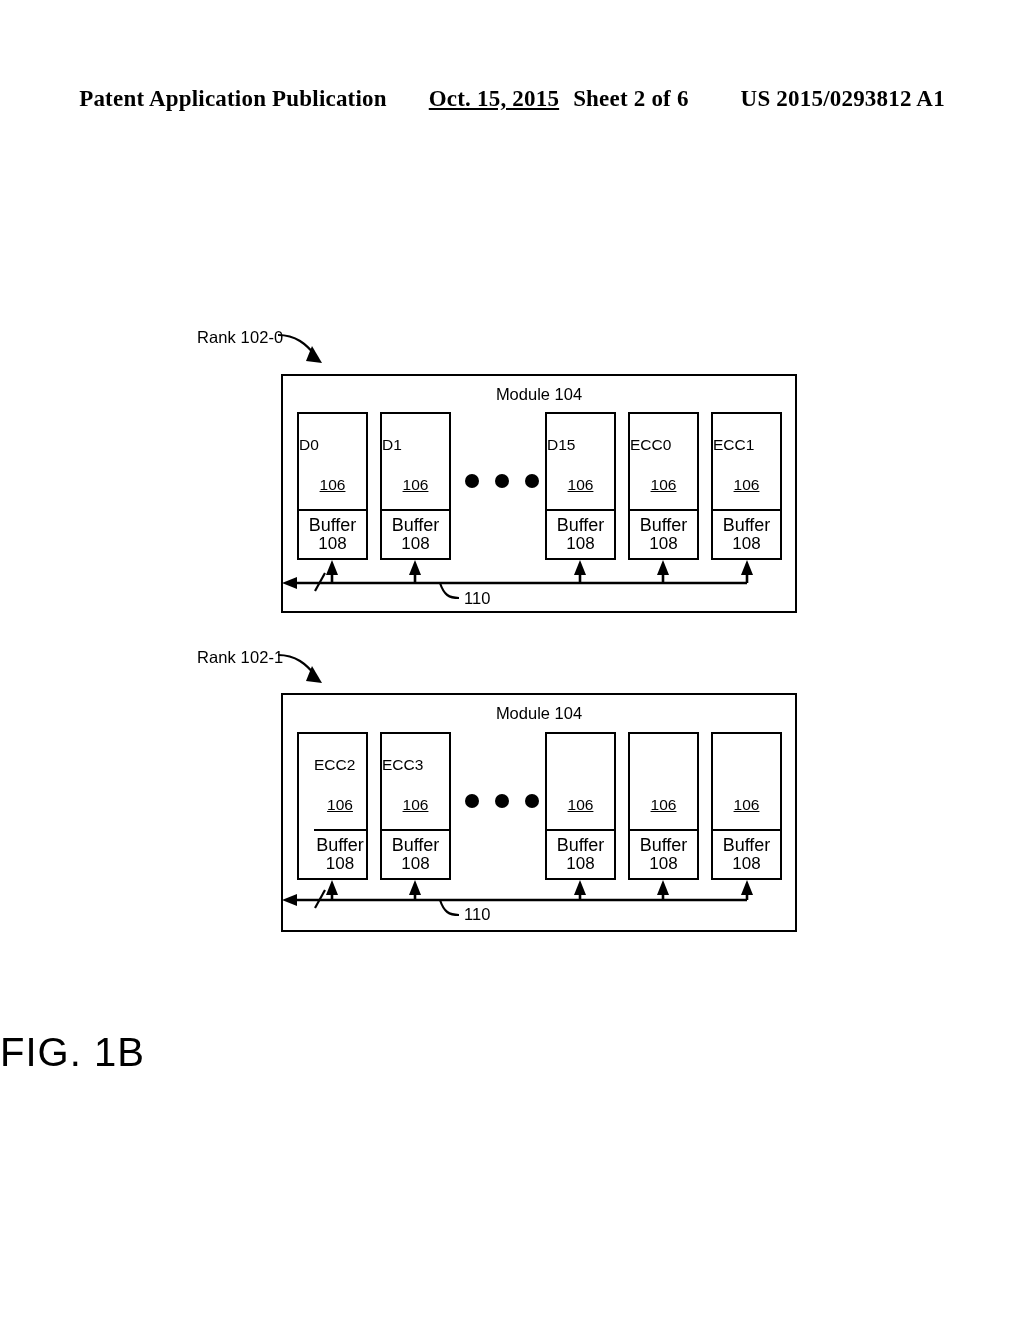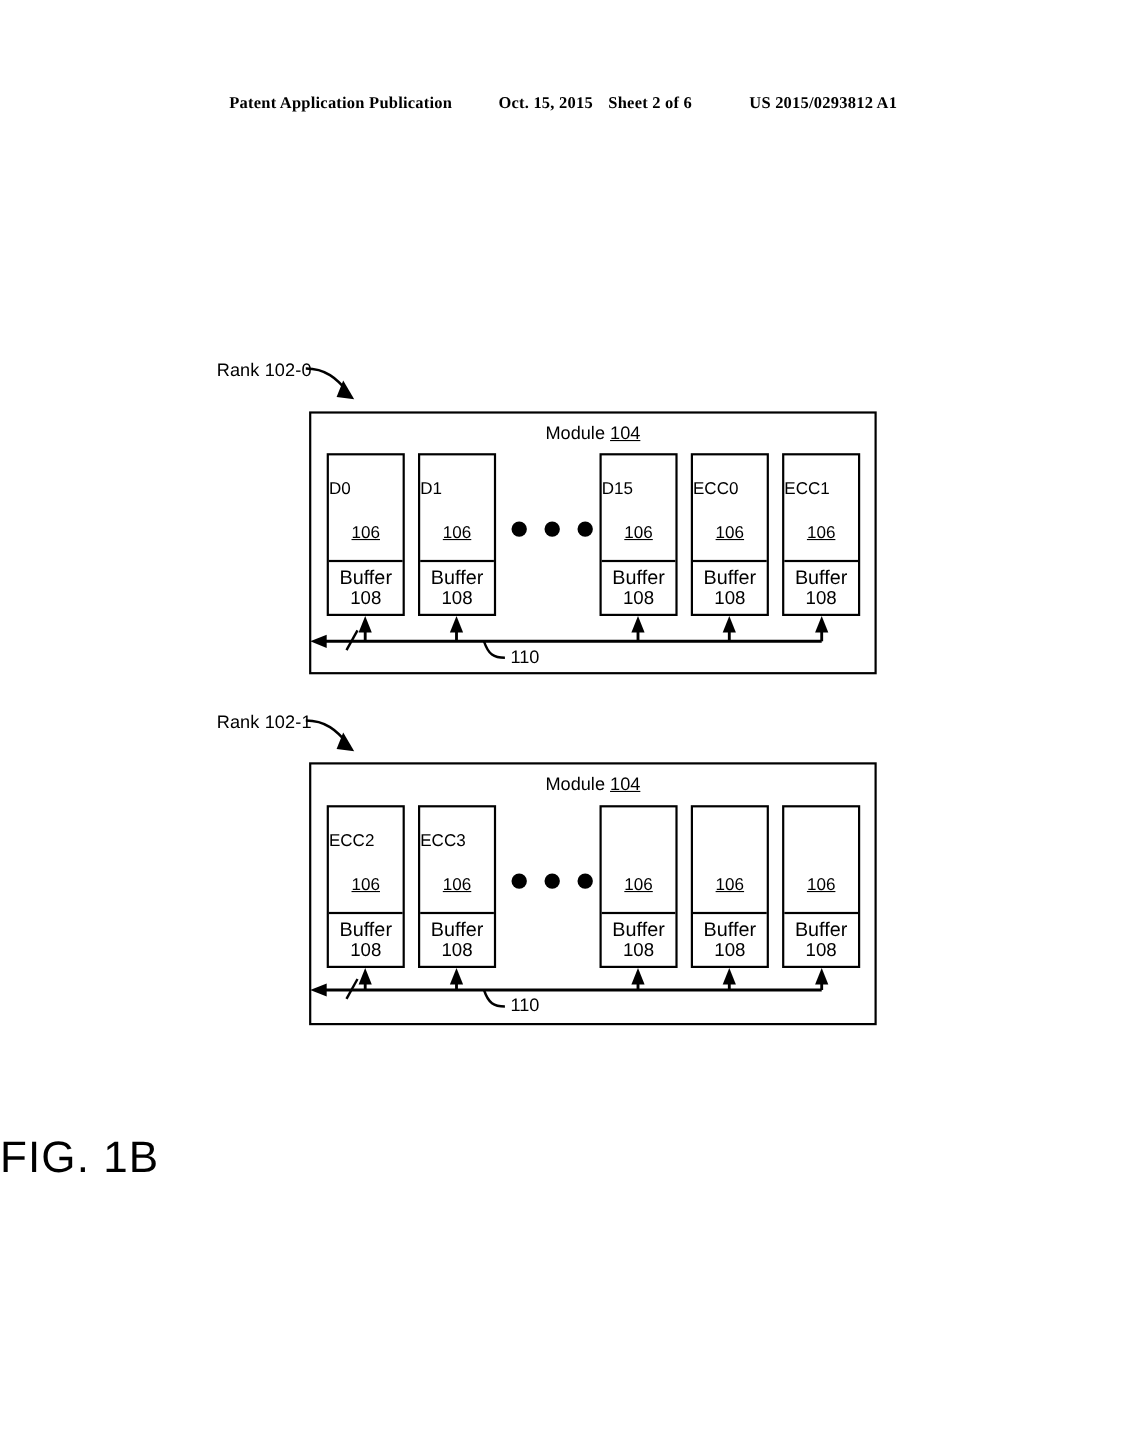--- a/index.html
+++ b/index.html
@@ -21,26 +21,26 @@
   .page-header {
     position: absolute;
     top: 86px;
     left: 0;
     width: 1024px;
     display: flex;
     justify-content: center;
     align-items: baseline;
     font-family: "Liberation Serif", serif;
     font-weight: bold;
-    font-size: 15px;
+    font-size: 23px;
     letter-spacing: 0.2px;
     white-space: nowrap;
   }
   .hdr-pub      { }
-  .hdr-date     { margin-left: 42px; }
+  .hdr-date     { margin-left: 42px; text-decoration: underline; }
   .hdr-sheet    { margin-left: 14px; }
   .hdr-docnum   { margin-left: 52px; }
 
   
   .figure {
     position: absolute;
     top: 0;
     left: 0;
     width: 1024px;
     height: 1320px;
@@ -69,21 +69,20 @@
   }
   .module-title {
     position: absolute;
     left: 0;
     width: 100%;
     text-align: center;
     font-size: 16.5px;
     white-space: nowrap;
   }
   .module-title .ref {
-    text-decoration: underline;
   }
 
   
   .chip {
     position: absolute;
     width: 71px;
     height: 148px;
     border: 2.5px solid #000000;
     box-sizing: border-box;
     background: #ffffff;
@@ -269,21 +268,21 @@
     <polygon points="36,16 46,33 30,31" fill="#000"></polygon>
   </svg>
 
   <div class="module" style="left:281px; top:693px; width:516px; height:239px;">
     <div class="module-title" style="top:9px;">
       <span>Module</span>
       <span class="ref">104</span>
     </div>
   </div>
 
-  <div class="chip" style="left:297px; top:732px;">
+  <div class="chip" style="left:297px; top:732px;padding-left:15px;">
     <div class="chip-body">
       <div class="chip-name">ECC2</div>
       <div class="chip-ref">106</div>
     </div>
     <div class="chip-buffer">
       <div class="buffer-label">Buffer</div>
       <div class="buffer-ref">108</div>
     </div>
   </div>
 

